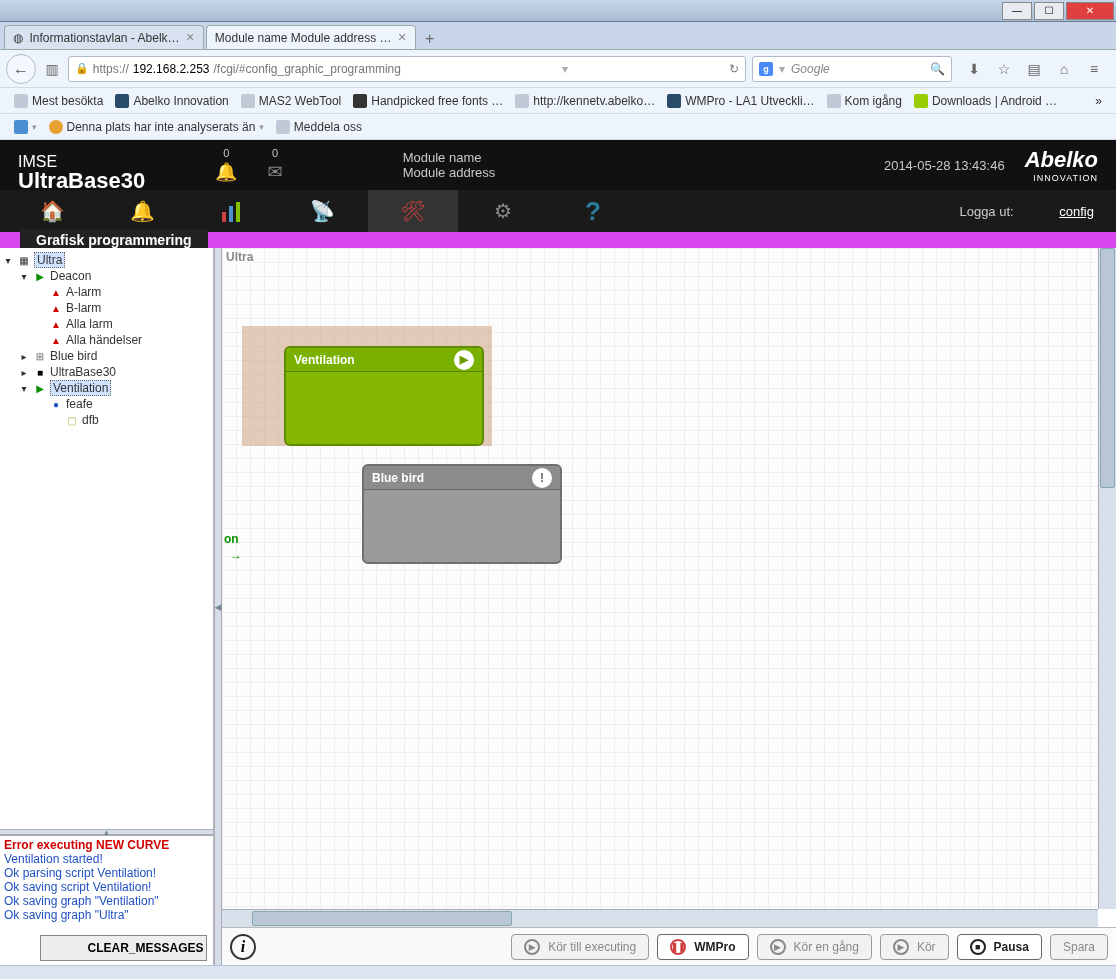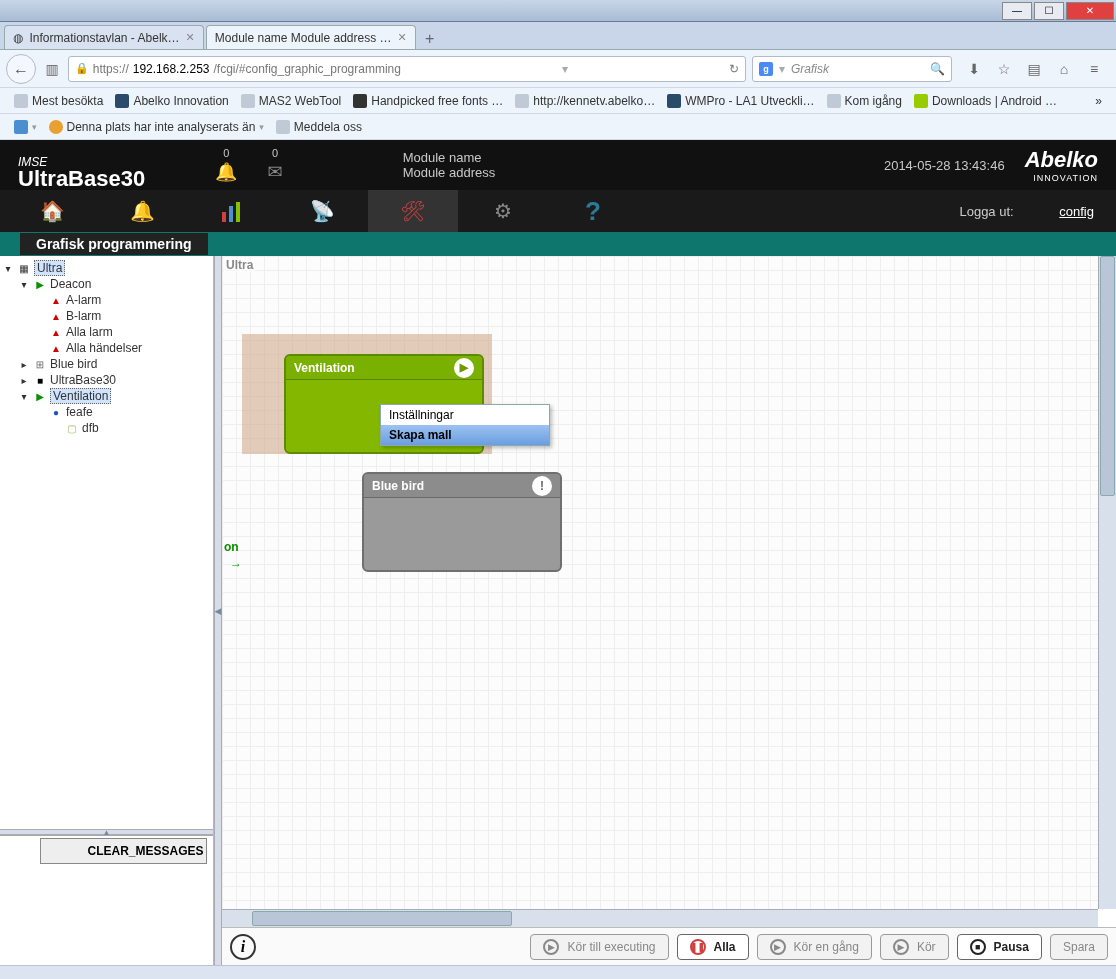--- a/index.html
+++ b/index.html
@@ -31,38 +31,38 @@
 .ff-right { display: flex; gap: 10px; padding: 0 6px; }
 
 
 .ff-bm { height: 26px; background: #eef4fb; display: flex; align-items: center; padding: 0 14px; gap: 12px; font-size: 12px; color: #333; border-bottom: 1px solid #cfd8e6; }
 .ff-bm .bmi { display: flex; align-items: center; gap: 4px; white-space: nowrap; }
 .ff-bm .bmi .bi { width: 14px; height: 14px; background: #c0cad6; border-radius: 2px; }
 
 
 .app-header { height: 50px; background: #111; color: #c8c8c8; display: flex; align-items: center; padding: 0 18px; }
 .app-header .logo { color: #fff; }
-.app-header .logo .imse { font-size: 12px; font-style: italic; display: block; line-height: 1; margin-top: 16px; }
+.app-header .logo .imse { font-size: 16px; display: block; line-height: 1; margin-top: 16px; }
 .app-header .logo .ub { font-size: 22px; font-weight: bold; line-height: 1; }
 .app-header .notif { margin-left: 70px; display: flex; gap: 30px; align-items: center; }
 .app-header .notif > div { display: flex; flex-direction: column; align-items: center; font-size: 11px; gap: 2px; }
 .app-header .mid { margin-left: 120px; font-size: 13px; }
 .app-header .dt { margin-left: auto; font-size: 13px; }
 .app-header .brand { margin-left: 20px; font-size: 22px; font-weight: bold; color: #fff; font-style: italic; }
 .app-header .brand .sub { font-size: 9px; font-weight: normal; font-style: normal; display: block; text-align: right; letter-spacing: 1px; }
 
 
 .app-nav { height: 42px; background: #1a1a1a; display: flex; align-items: center; padding: 0 8px; }
 .app-nav .ni { width: 90px; height: 42px; display: flex; align-items: center; justify-content: center; font-size: 20px; }
 .app-nav .ni.active { background: #333; }
 .app-nav .logout { margin-left: auto; color: #ccc; font-size: 13px; padding-right: 14px; }
 .app-nav .logout a { color: #fff; text-decoration: underline; margin-left: 42px; }
 
 
-.page-title-bar { height: 24px; background: #0f766e; display: flex; align-items: center; }
+.page-title-bar { height: 16px; background: #d946ef; display: flex; align-items: center; }
 .page-title-bar .t { background: #222; color: #fff; font-size: 14px; font-weight: bold; padding: 3px 16px; margin-left: 20px; }
 
 
 .main { flex: 1; display: flex; background: #fff; min-height: 0; }
 .left-col { width: 214px; display: flex; flex-direction: column; border-right: 1px solid #b8b8b8; }
 .tree { flex: 1; overflow: auto; font-size: 12px; padding: 4px 2px; color: #333; }
 .tree .row { display: flex; align-items: center; gap: 4px; height: 16px; white-space: nowrap; }
 .tree .ic { width: 12px; display: inline-flex; justify-content: center; font-size: 10px; }
 .tree .sel { background: #cfe3ff; border: 1px dotted #666; padding: 0 2px; }
 .splitter-h { height: 6px; background: #d6dde6; border-top: 1px solid #aab; border-bottom: 1px solid #aab; cursor: row-resize; display:flex; align-items:center; justify-content:center; font-size:8px; color:#789; }
@@ -153,21 +153,21 @@
     <span class="lock">🔒</span>
     <span>https://</span>
       <span class="domain">192.168.2.253</span>
       <span>/fcgi/#config_graphic_programming</span>
     <span style="margin-left:auto;color:#aaa;">▾</span>
     <span class="reload">↻</span>
   </div>
   <div class="ff-search">
     <span style="width:14px;height:14px;background:#4a8af4;border-radius:2px;display:inline-flex;align-items:center;justify-content:center;color:#fff;font-size:9px;font-weight:bold;">g</span>
     <span style="color:#aaa;">▾</span>
-    <span style="font-style:italic;">Grafisk</span>
+    <span style="font-style:italic;">Google</span>
     <span style="margin-left:auto;">🔍</span>
   </div>
   <div class="ff-right">
     <div class="ff-icon">⬇</div>
     <div class="ff-icon">☆</div>
     <div class="ff-icon">▤</div>
     <div class="ff-icon">⌂</div>
     <div class="ff-icon">≡</div>
   </div>
 </div>
@@ -342,20 +342,28 @@
           </div>
           <div class="row" style="padding-left: 48px;">
             <span class="ic"></span>
             <span class="ic" style="color: rgb(154, 192, 96);">▢</span>
             <span>dfb</span>
           </div>
         </div>
     </div>
     <div class="splitter-h">▲</div>
     <div class="msg-panel">
+      <div class="msg-list" id="msg-list">
+          <div class="err">Error executing NEW CURVE</div>
+          <div class="ok">Ventilation started!</div>
+          <div class="ok">Ok parsing script Ventilation!</div>
+          <div class="ok">Ok saving script Ventilation!</div>
+          <div class="ok">Ok saving graph "Ventilation"</div>
+          <div class="ok">Ok saving graph "Ultra"</div>
+        </div>
       <div class="msg-btn">CLEAR_MESSAGES</div>
     </div>
   </div>
 
   <div class="splitter-v">◀</div>
 
   <div class="right-col">
     <div class="canvas-wrap">
       <div class="canvas-scroll">
         <div class="canvas">
@@ -372,44 +380,40 @@
           <div class="node gray" id="node-gray" style="left: 140px; top: 216px; width: 200px; height: 100px;">
             <div class="hdr">
               <span>Blue bird</span>
               <span class="alert-badge">!</span>
             </div>
           </div>
 
           <div class="port-lbl">on</div>
           <div class="port-arrow">→</div>
 
-          <div class="ctx">
-            <div class="ci">Inställningar</div>
-            <div class="ci hi">Skapa mall</div>
-          </div>
         </div>
       </div>
       <div class="vscroll">
           <div class="thumb"></div>
         </div>
     </div>
     <div class="hscroll">
         <div class="thumb"></div>
       </div>
 
     <div class="footer">
       <div class="info">i</div>
       <div class="sp"></div>
       <div class="fbtn">
           <span class="c">▶</span>
           <span>Kör till executing</span>
         </div>
       <div class="fbtn hi">
           <span class="c" style="color:#d04040;border-color:#d04040;">❚❚</span>
-          <span>Alla</span>
+          <span>WMPro</span>
         </div>
       <div class="fbtn">
           <span class="c">▶</span>
           <span>Kör en gång</span>
         </div>
       <div class="fbtn">
           <span class="c">▶</span>
           <span>Kör</span>
         </div>
       <div class="fbtn hi">

